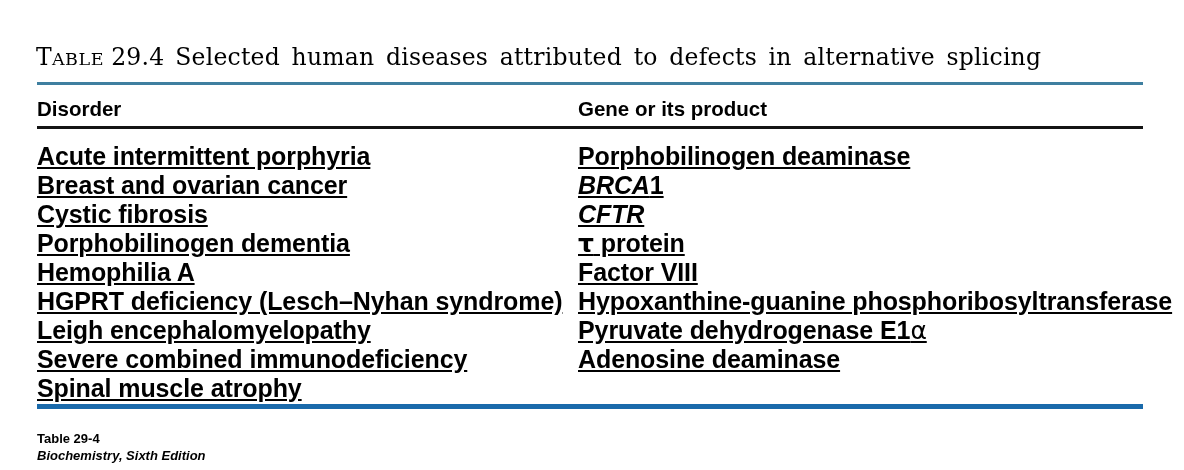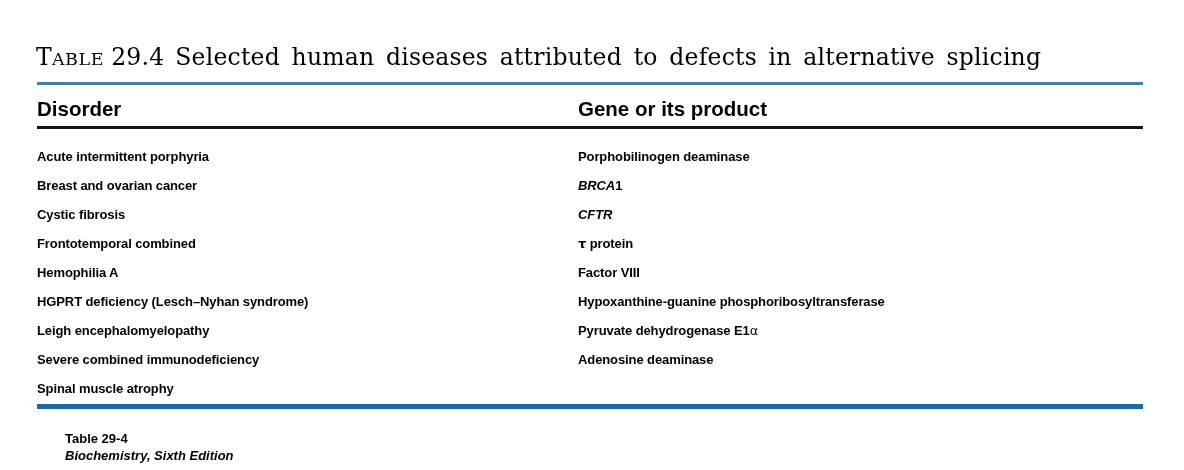--- a/index.html
+++ b/index.html
@@ -83,21 +83,21 @@
     font-size: 19.5px;
     line-height: 29px;
     color: #000;
   }
   .col1 { left: 37px; }
   .col2 { left: 578px; }
 
   .thead { top: 94px; text-decoration: underline; }
   .thead .cell { font-size: 20.5px; }
 
-  .trow .cell { font-size: 13px; letter-spacing: -0.1px; }
+  .trow .cell { font-size: 25px; letter-spacing: -0.1px; text-decoration: underline; }
 
   .gene-italic {
     font-style: italic;
     font-weight: bold;
   }
   .greek {
     font-family: "DejaVu Sans", sans-serif;
     font-weight: normal;
   }
   .greek-bold {
@@ -108,21 +108,20 @@
   
   .caption {
     position: absolute;
     left: 37px;
     top: 430px;
     font-family: "Liberation Sans", sans-serif;
     font-size: 13px;
     line-height: 17px;
     font-weight: bold;
     color: #000;
-    margin-left: 28px;
   }
   .caption .cap-source {
     font-style: italic;
     font-weight: bold;
   }
 </style>
 </head>
 <body>
 
 <div id="figure" style="background: rgb(255, 255, 255);">
@@ -149,21 +148,21 @@
     <div class="cell col1">Breast and ovarian cancer</div>
     <div class="cell col2"><span class="gene-italic">BRCA</span><span>1</span></div>
   </div>
 
   <div class="trow" style="top:200px">
     <div class="cell col1">Cystic fibrosis</div>
     <div class="cell col2"><span class="gene-italic">CFTR</span></div>
   </div>
 
   <div class="trow" style="top:229px">
-    <div class="cell col1">Frontotemporal combined</div>
+    <div class="cell col1">Porphobilinogen dementia</div>
     <div class="cell col2"><span class="greek-bold">τ</span><span> protein</span></div>
   </div>
 
   <div class="trow" style="top:287px">
     <div class="cell col1">HGPRT deficiency (Lesch–Nyhan syndrome)</div>
     <div class="cell col2"><span>Hypoxanthine-guanine phosphoribosyltransferase</span></div>
   </div>
 
   <div class="trow" style="top:258px">
     <div class="cell col1">Hemophilia A</div>

